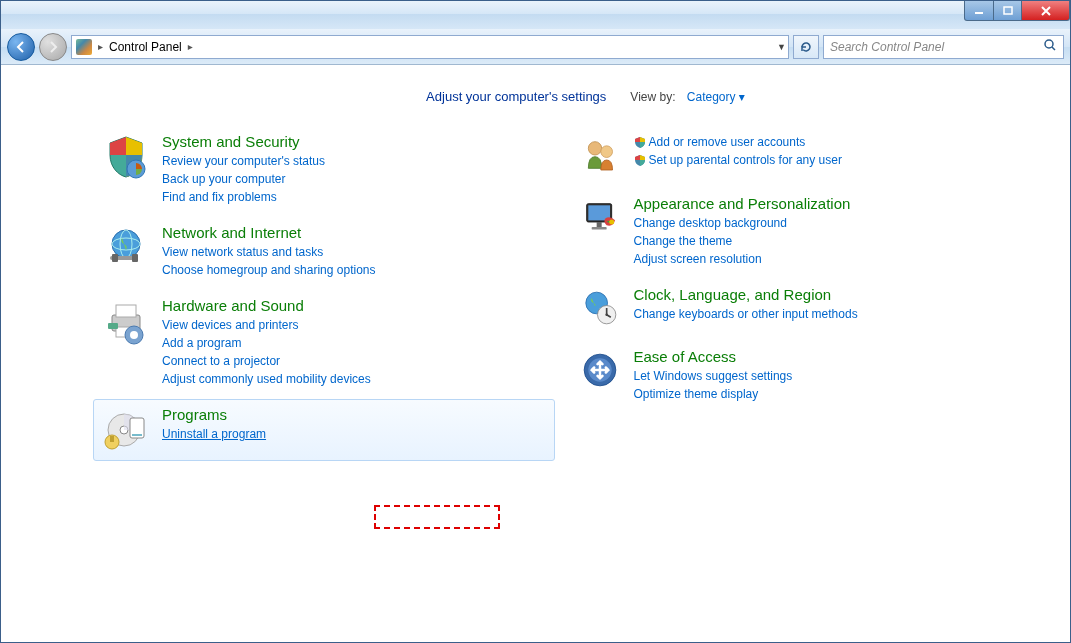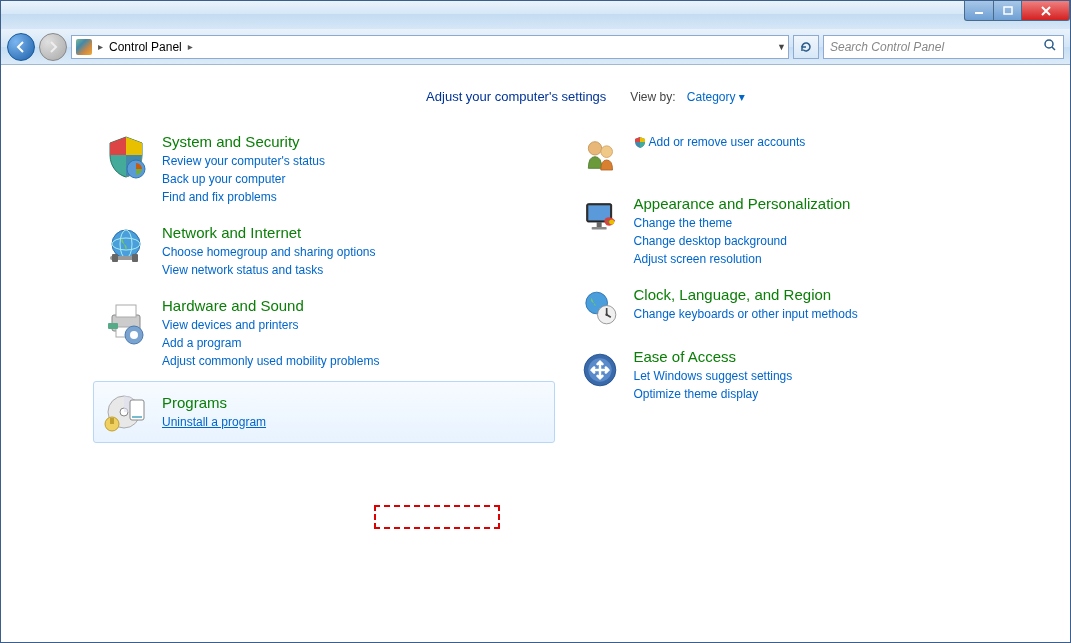--- a/index.html
+++ b/index.html
@@ -22,21 +22,21 @@
     .refresh { width:26px; height:24px; border:1px solid #8faad0; background:linear-gradient(to bottom,#f0f6fc,#d8e8f7); display:flex; align-items:center; justify-content:center; color:#2a5a8a; font-size:12px; }
     .search { width:241px; height:24px; background:#fff; border:1px solid #8faad0; display:flex; align-items:center; padding:0 6px; font-size:12px; color:#888; font-style:italic; position:relative; }
     .search .mag { position:absolute; right:6px; color:#2a5a8a; font-style:normal; }
     .header { padding:24px 0 12px 160px; display:flex; justify-content:center; align-items:center; padding-right:60px; }
     .header h2 { font-size:13px; font-weight:normal; color:#003399; }
     .viewby { font-size:12px; color:#444;margin-left:24px; }
     .viewby a { color:#0066cc; text-decoration:none; margin-left:8px; }
     .cats { padding:10px 40px 10px 92px; display:flex; gap:14px; }
     .col { flex:1; }
     .cat { display:flex; padding:6px 8px; margin-bottom:4px; gap:12px; border:1px solid transparent; border-radius:3px; }
-    .cat.selected { background:linear-gradient(to bottom,#f7fbff,#e8f3ff); border:1px solid #b8d6f5;align-items:center; }
+    .cat.selected { background:linear-gradient(to bottom,#f7fbff,#e8f3ff); border:1px solid #b8d6f5; }
     .ico { width:48px; height:48px; flex-shrink:0; display:flex; align-items:center; justify-content:center; }
     .ico svg { width:48px; height:48px; }
     .ico-sm { width:44px; height:44px; }
     .ico-sm svg { width:40px; height:40px; }
     .txt h3 { font-size:15px; font-weight:normal; color:#0a7e07; margin-bottom:2px; }
     .txt a { display:block; font-size:12px; color:#0066cc; text-decoration:none; line-height:1.5; }
     .txt a.highlighted { text-decoration:underline; }
     .dashbox { position:absolute; border:2px dashed #d00; pointer-events:none; }
     .db1 { left:373px; top:504px; width:126px; height:24px; }
     .shield-mini { display:inline-block; width:12px; height:12px; vertical-align:-2px; margin-right:3px; }
@@ -126,35 +126,36 @@
       </div>
         </div>
         <div class="cat">
       <div class="ico">
             <svg viewBox="0 0 48 48">
               <use href="#ic-globe"></use>
             </svg>
           </div>
       <div class="txt">
         <h3>Network and Internet</h3>
-        <a href="#"><span>Choose homegroup and sharing options</span></a>
-            <a href="#"><span>View network status and tasks</span></a>
+        <a href="#"><span>View network status and tasks</span></a>
+            <a href="#"><span>Choose homegroup and sharing options</span></a>
       </div>
         </div>
         <div class="cat">
       <div class="ico">
             <svg viewBox="0 0 48 48">
               <use href="#ic-printer"></use>
             </svg>
           </div>
       <div class="txt">
         <h3>Hardware and Sound</h3>
         <a href="#"><span>View devices and printers</span></a>
             <a href="#"><span>Add a program</span></a>
-            <a href="#"><span>Adjust commonly used mobility problems</span></a>
+            <a href="#"><span>Connect to a projector</span></a>
+            <a href="#"><span>Adjust commonly used mobility devices</span></a>
       </div>
         </div>
         <div class="cat selected">
       <div class="ico">
             <svg viewBox="0 0 48 48">
               <use href="#ic-disc"></use>
             </svg>
           </div>
       <div class="txt">
         <h3>Programs</h3>
@@ -166,32 +167,35 @@
         <div class="cat">
       <div class="ico ico-sm">
             <svg viewBox="0 0 48 48">
               <use href="#ic-users"></use>
             </svg>
           </div>
       <div class="txt">
         <a href="#"><span class="shield-mini"><svg viewBox="0 0 12 12">
                   <use href="#ic-uac"></use>
                 </svg></span><span>Add or remove user accounts</span></a>
+            <a href="#"><span class="shield-mini"><svg viewBox="0 0 12 12">
+                  <use href="#ic-uac"></use>
+                </svg></span><span>Set up parental controls for any user</span></a>
       </div>
         </div>
         <div class="cat">
       <div class="ico ico-sm">
             <svg viewBox="0 0 48 48">
               <use href="#ic-monitor"></use>
             </svg>
           </div>
       <div class="txt">
         <h3>Appearance and Personalization</h3>
-        <a href="#"><span>Change the theme</span></a>
-            <a href="#"><span>Change desktop background</span></a>
+        <a href="#"><span>Change desktop background</span></a>
+            <a href="#"><span>Change the theme</span></a>
             <a href="#"><span>Adjust screen resolution</span></a>
       </div>
         </div>
         <div class="cat">
       <div class="ico ico-sm">
             <svg viewBox="0 0 48 48">
               <use href="#ic-clock"></use>
             </svg>
           </div>
       <div class="txt">

